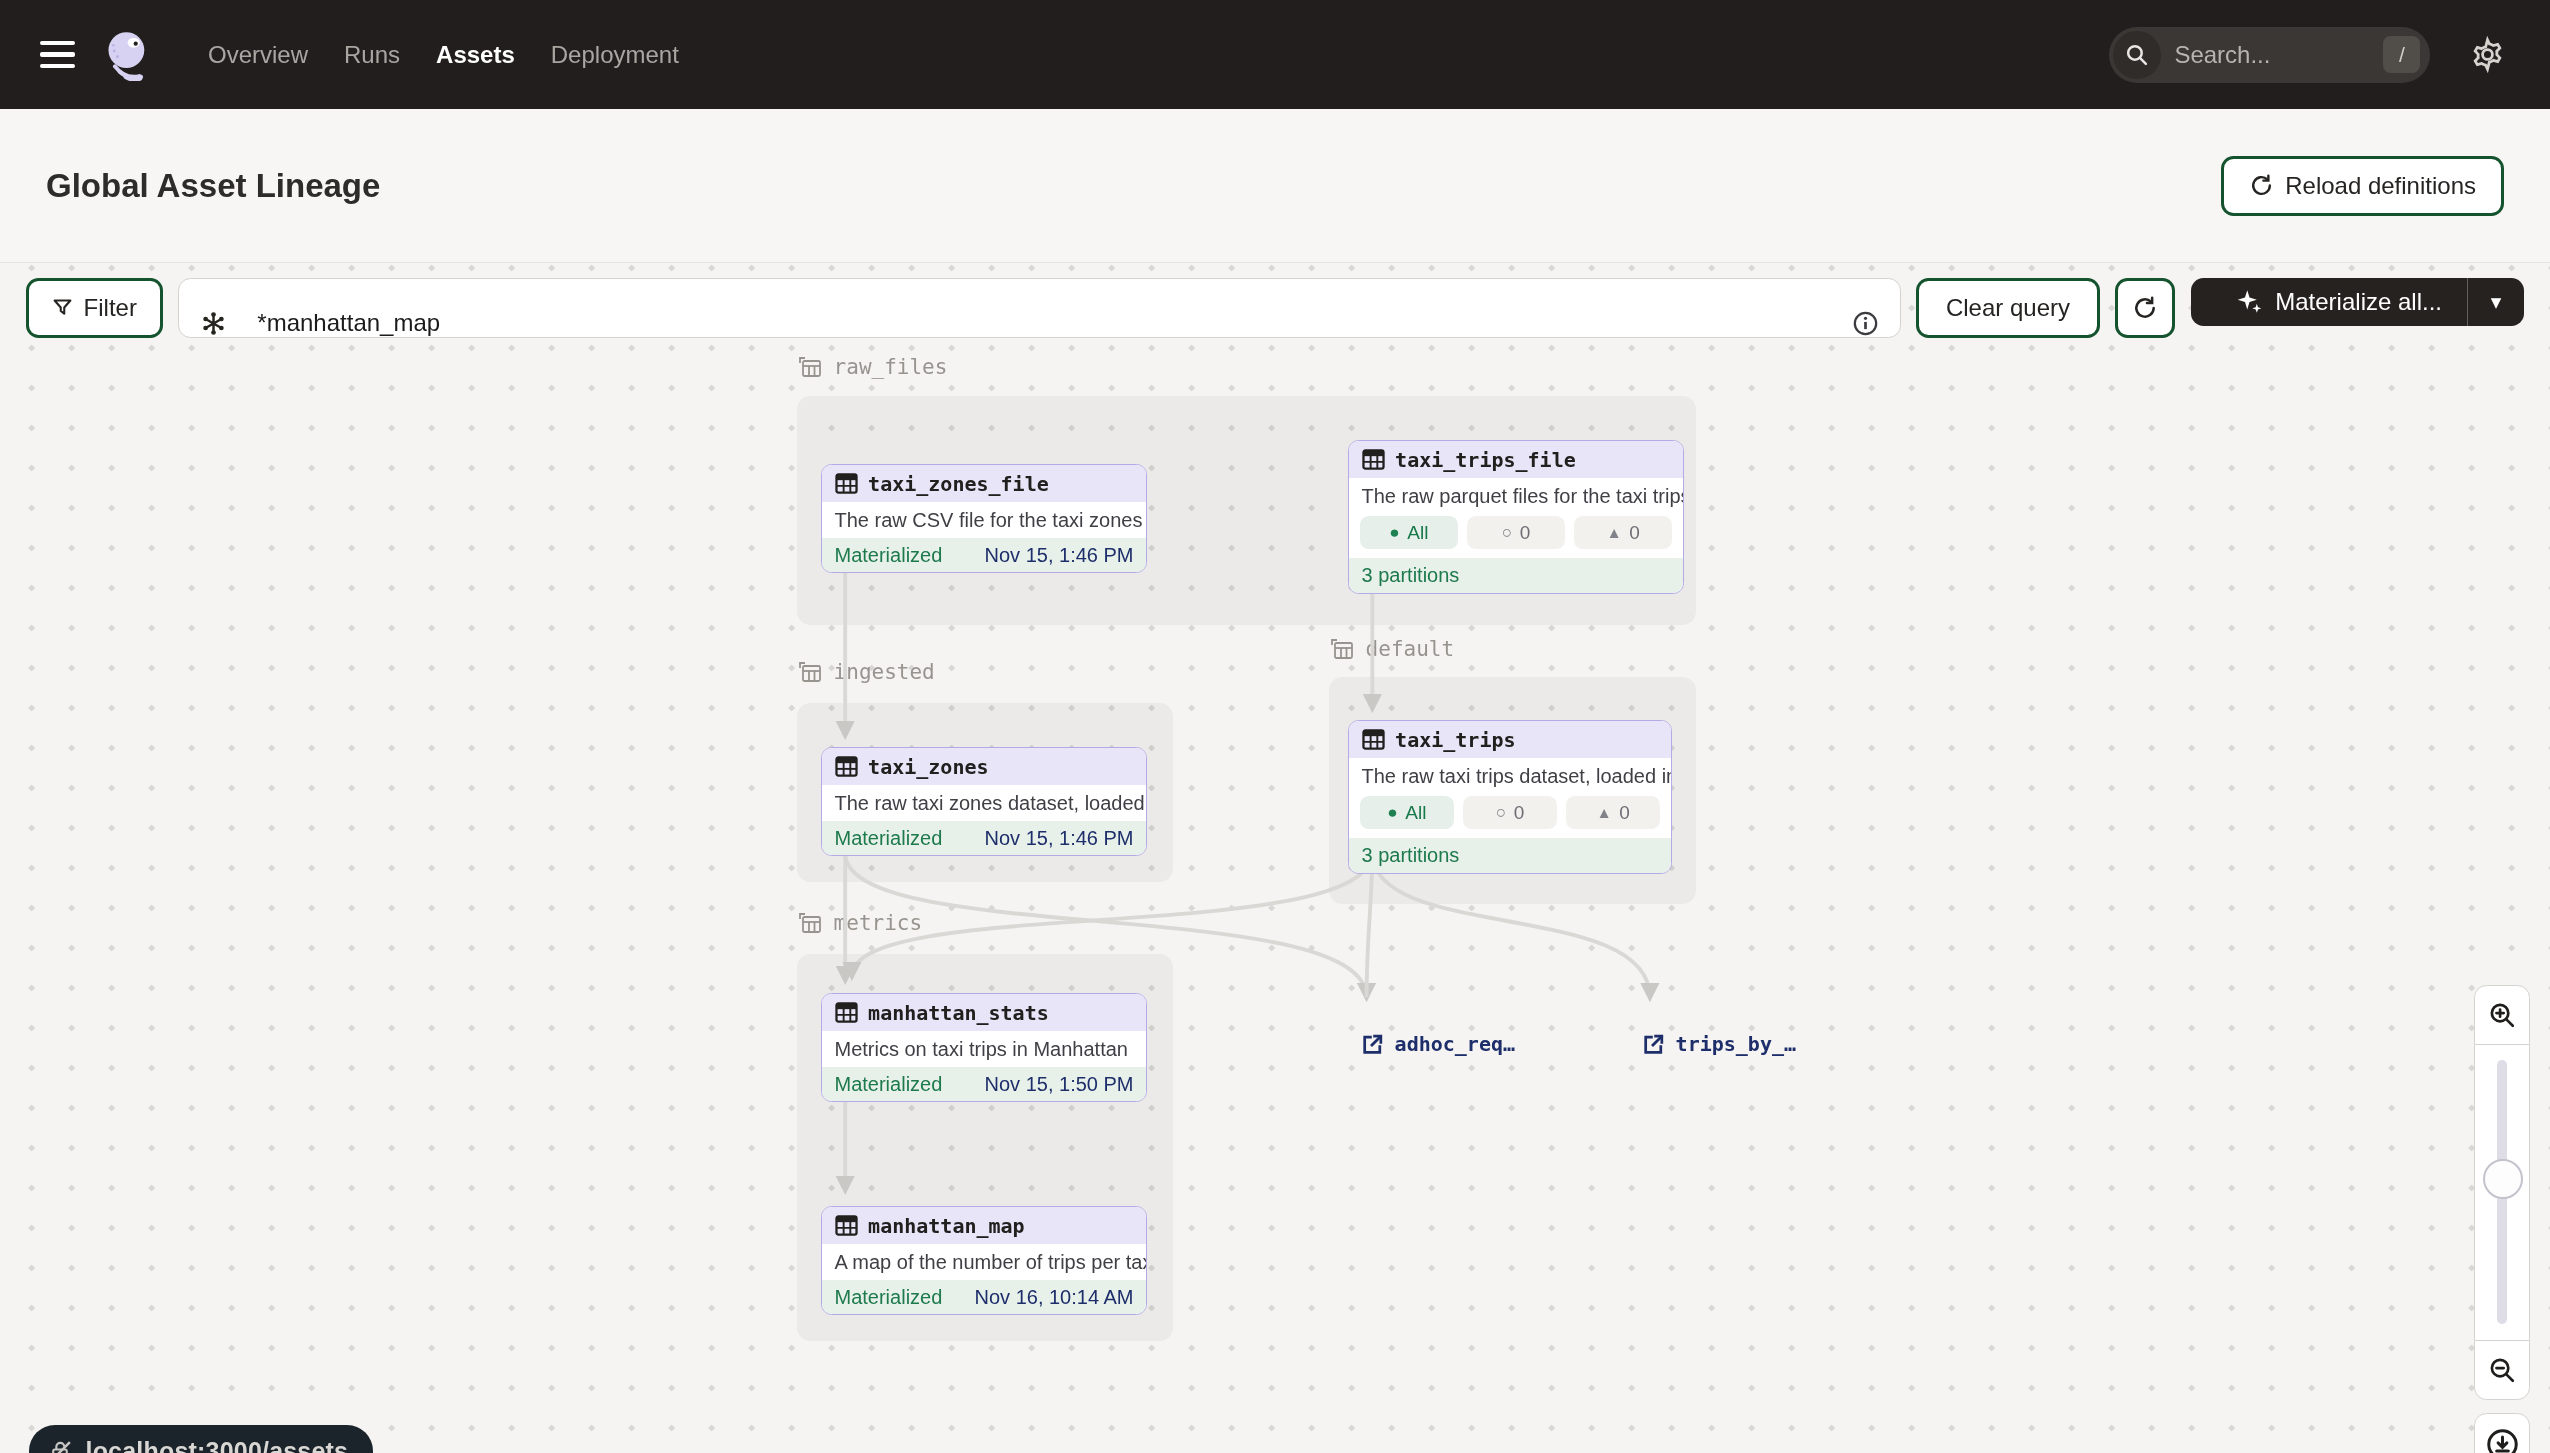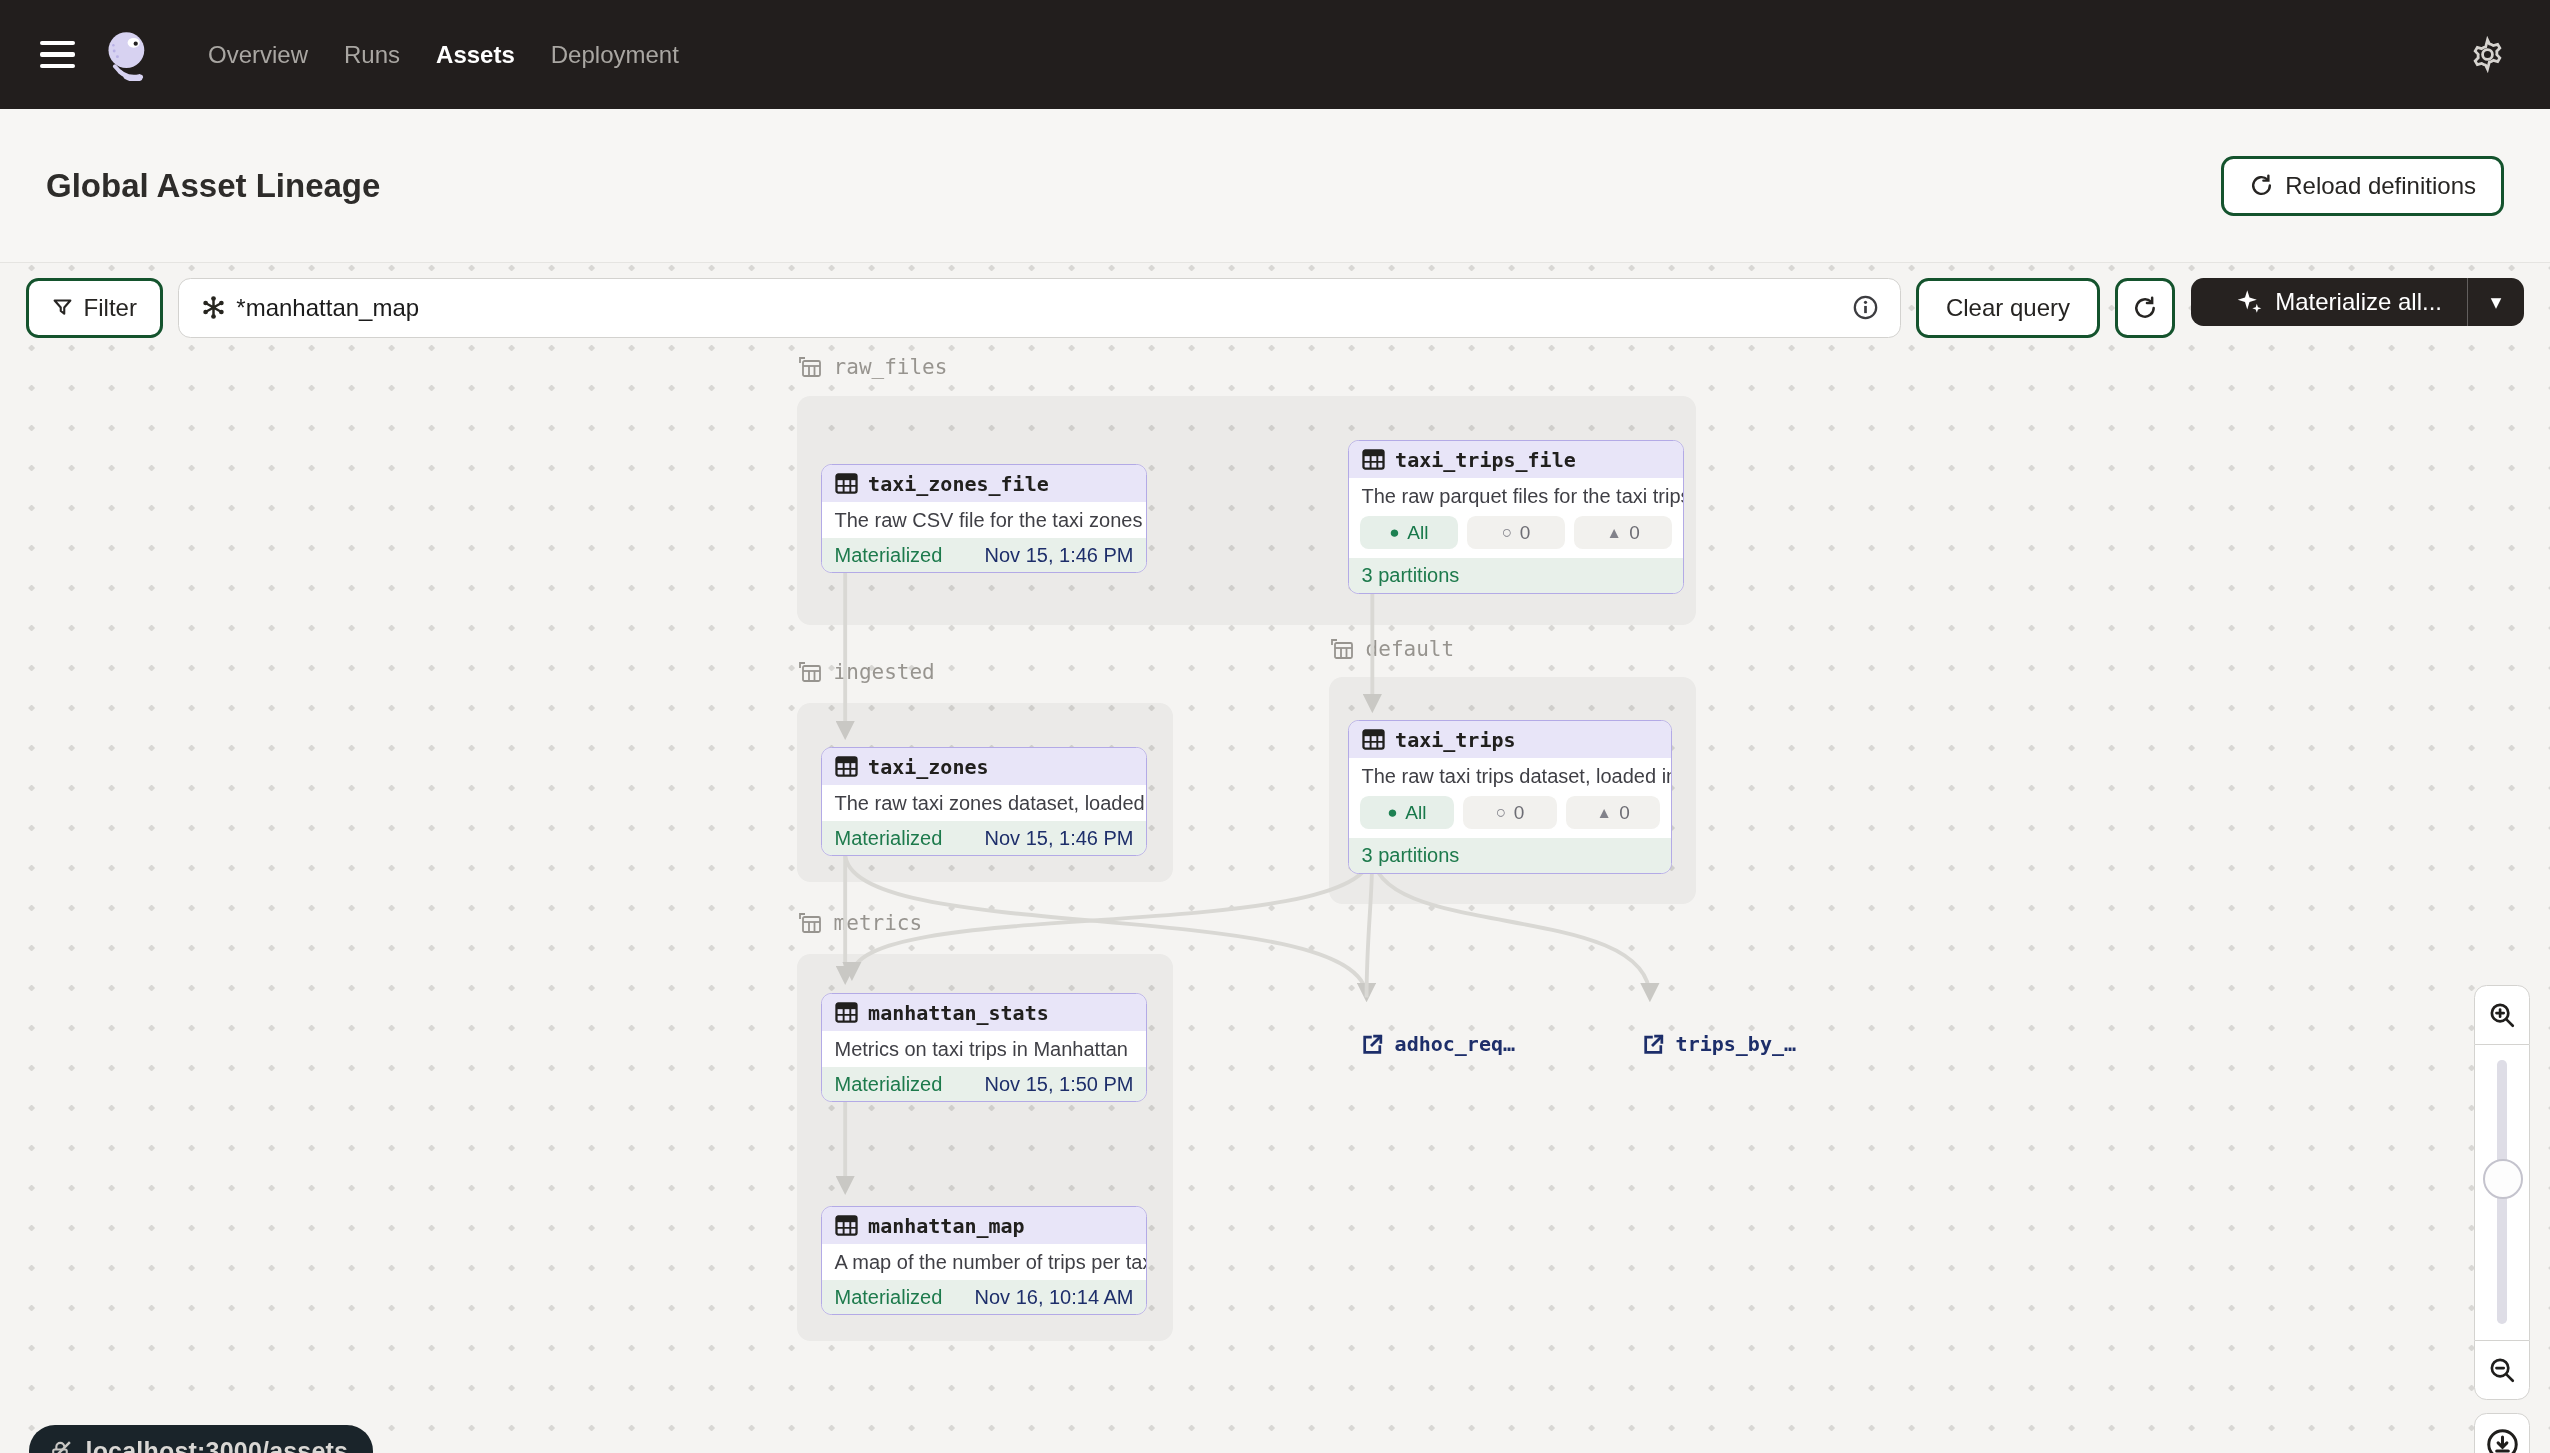--- a/index.html
+++ b/index.html
@@ -28,21 +28,21 @@
   .reload-btn { height:60px; padding:0 25px; }
 
   
   .canvas { position:relative; height:1227px; background-color:#f5f4f2;
     background-image:radial-gradient(#d8d7d4 2.9px, transparent 2.9px);
     background-size:40px 40px; background-position:11.6px 25px; }
 
   
   .toolbar { position:absolute; top:14.5px; left:26px; right:26px; display:flex; gap:15.4px; z-index:5; }
   .filter-btn { height:60px; padding:0 23px; gap:10.6px; }
-  .querybox { flex:1; height:60px; background:#fff; border:1px solid #d3d2cf; border-radius:12.5px; display:flex; align-items:center; padding:0 21px; gap:9px; }
+  .querybox { flex:1; height:60px; background:#fff; border:1px solid #d3d2cf; border-radius:12.5px; display:flex; align-items:flex-end; padding:0 21px; gap:30px; }
   .queryval { font-size:24px; color:#1b1b1b; flex:1; }
   .clear-btn { height:60px; padding:0 27px; }
   .sync-btn { width:60px; height:60px; justify-content:center; gap:0; }
   .materialize { height:48px; background:#262220; border-radius:12.5px; display:flex; align-items:stretch; cursor:pointer;padding-left:20px; }
   .mat-main { display:flex; align-items:center; gap:12.5px; padding:0 25px; color:#fff; font-size:24px; }
   .mat-divider { width:1px; background:rgba(255,255,255,0.28); margin:0; }
   .mat-caret { width:56px; display:flex; align-items:center; justify-content:center; color:#fff; font-size:21px; }
 
   
   .grouplabel { position:absolute; display:flex; align-items:flex-start; gap:10.6px; color:#97948f;
@@ -111,20 +111,30 @@
       <path d="M29 59 q10 6 18 2" stroke="#d7d2f1" stroke-width="5" fill="none" stroke-linecap="round"></path>
     </svg>
   </div>
   <div class="navlinks">
     <div class="navlink">Overview</div>
     <div class="navlink">Runs</div>
     <div class="navlink active">Assets</div>
     <div class="navlink">Deployment</div>
   </div>
   <div class="nav-spacer"></div>
+  <div class="searchpill">
+    <div class="search-iconwrap">
+      <svg width="25" height="25" viewBox="0 0 24 24" fill="none" stroke="#e8e6e3" stroke-width="2.4" stroke-linecap="round">
+        <circle cx="10.5" cy="10.5" r="6.5"></circle>
+          <line x1="15.5" y1="15.5" x2="21" y2="21"></line>
+      </svg>
+    </div>
+    <div class="search-placeholder">Search...</div>
+    <div class="search-shortcut">/</div>
+  </div>
   <div class="gearwrap">
     <svg width="37" height="37" viewBox="0 0 24 24" fill="none" stroke="#d6d3cf" stroke-width="1.8">
       <circle cx="12" cy="12" r="3.2"></circle>
       <path d="M12 2.5 l1.2 2.6 a7.2 7.2 0 0 1 2.6 1.1 l2.8-.8 1.4 2.4-2 2.1 a7.2 7.2 0 0 1 0 2.2 l2 2.1-1.4 2.4-2.8-.8 a7.2 7.2 0 0 1-2.6 1.1 L12 21.5 l-1.2-2.6 a7.2 7.2 0 0 1-2.6-1.1 l-2.8.8-1.4-2.4 2-2.1 a7.2 7.2 0 0 1 0-2.2 l-2-2.1 1.4-2.4 2.8.8 a7.2 7.2 0 0 1 2.6-1.1 Z"></path>
     </svg>
   </div>
 </div>
 
 <div class="pageheader">
   <div class="pagetitle">Global Asset Lineage</div>

